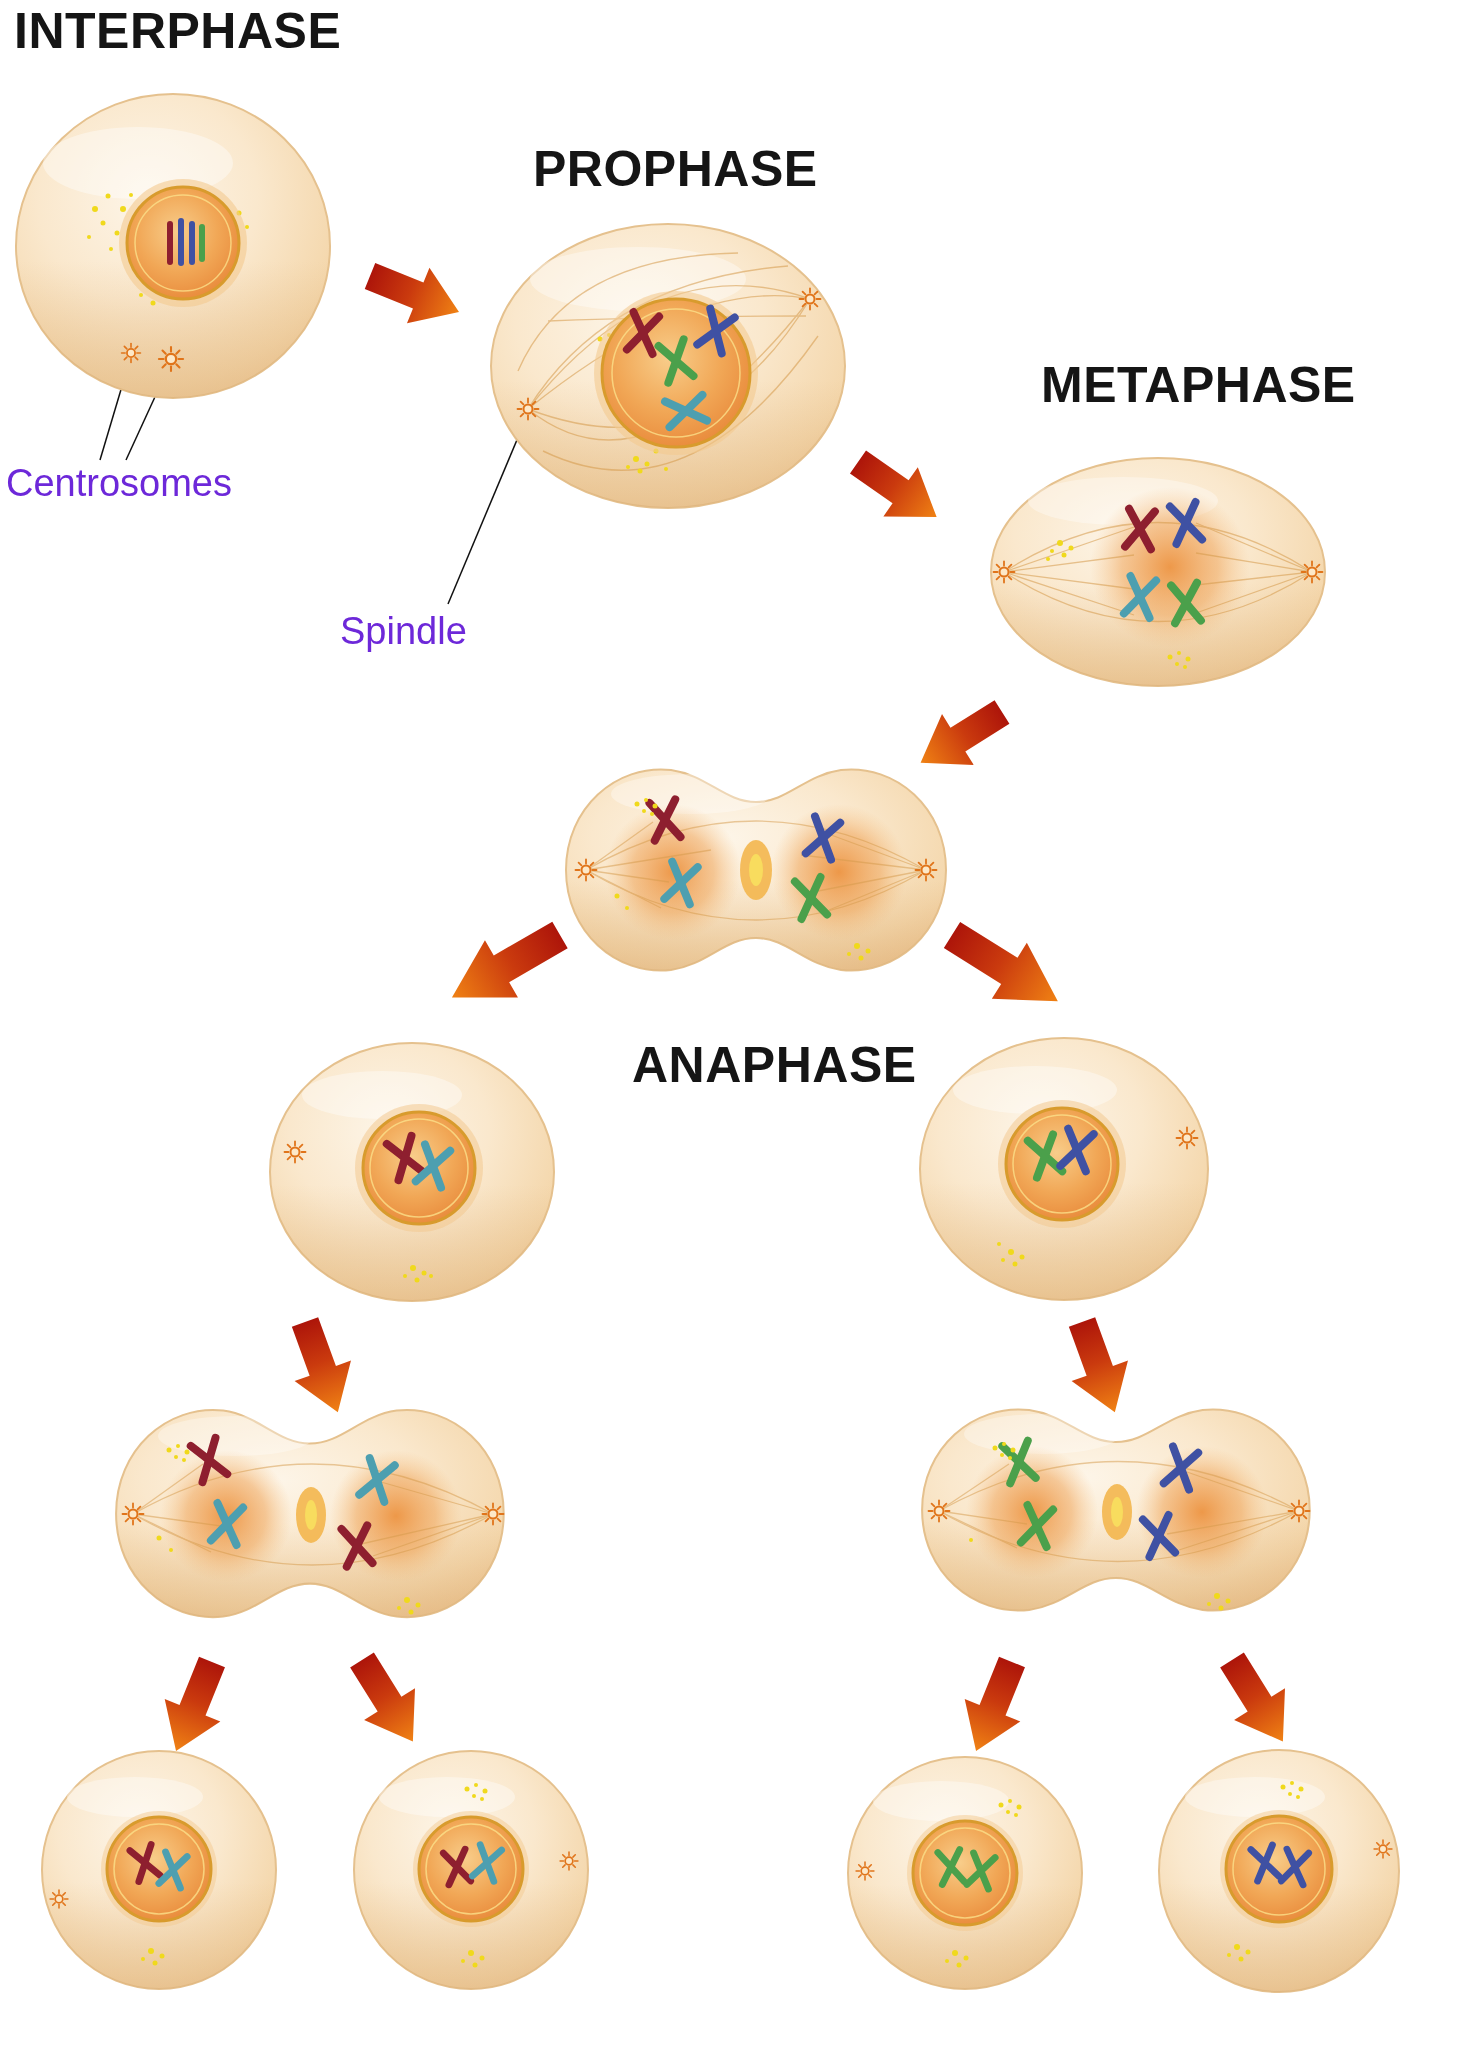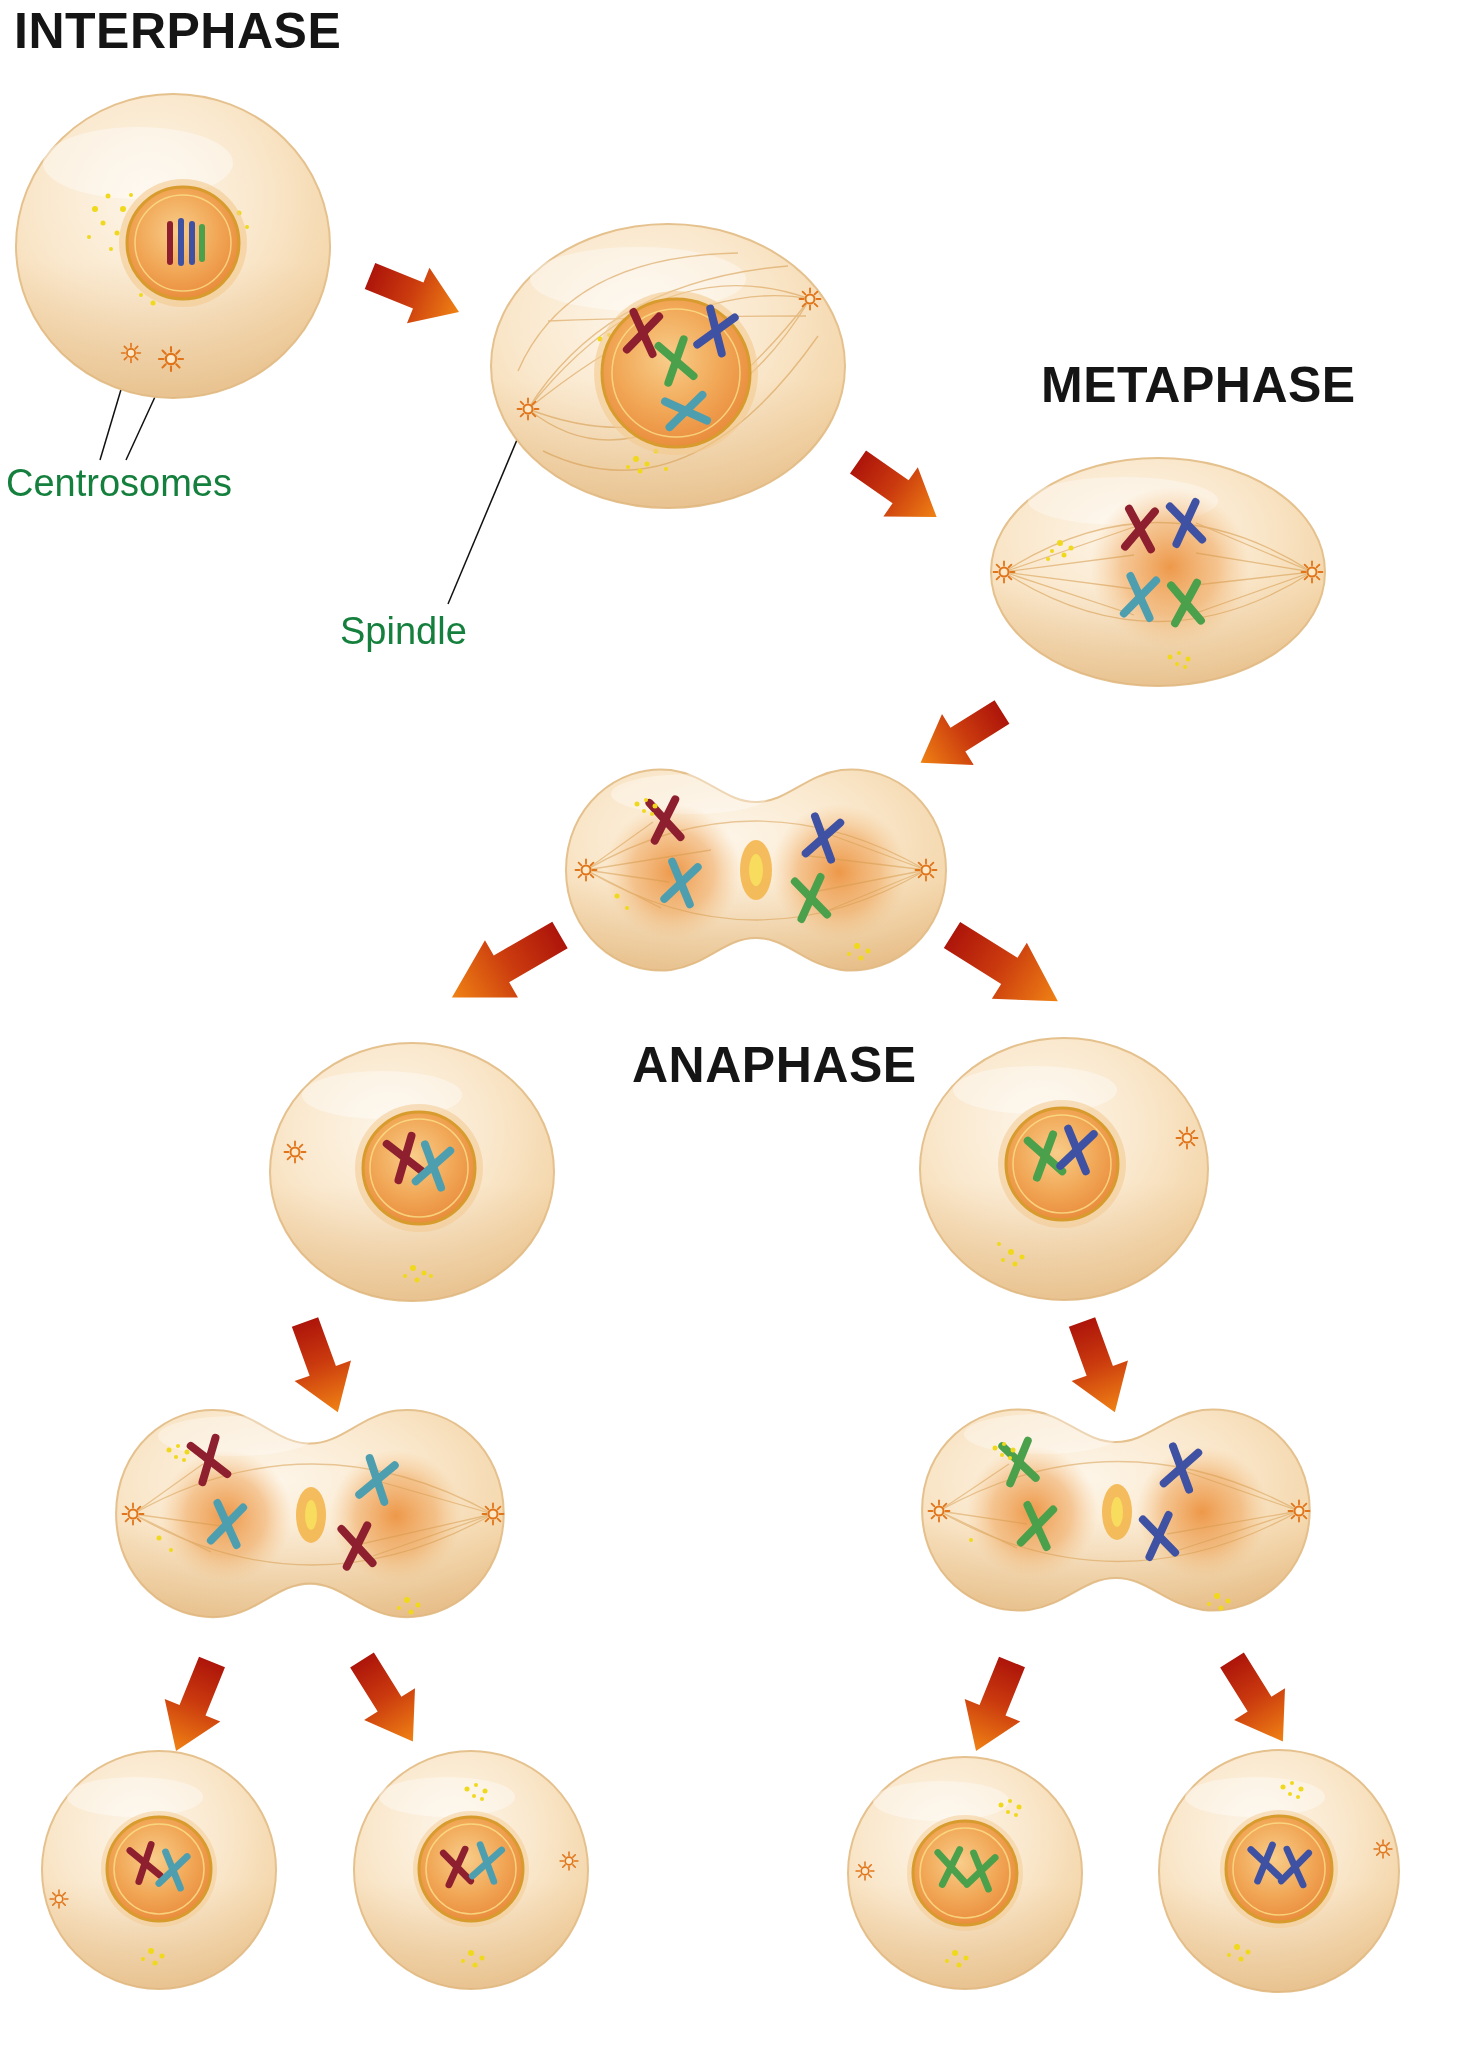--- a/index.html
+++ b/index.html
@@ -1,20 +1,20 @@
 <!DOCTYPE html>
 <html><head>
 <meta charset="utf-8">
 <style>
   * { margin:0; padding:0; box-sizing:border-box; }
   html,body { background:#ffffff; font-family:"Liberation Sans", sans-serif; }
   .canvas { position:relative; width:1474px; height:2048px; background:#ffffff; overflow:hidden; }
   .diagram-svg { position:absolute; left:0; top:0; width:1474px; height:2048px; }
   .stage-label { position:absolute; font-weight:700; font-size:50px; color:#151515; letter-spacing:0.5px; }
-  .anno-label  { position:absolute; font-weight:400; font-size:38px; color:#15803d; }
+  .anno-label  { position:absolute; font-weight:400; font-size:38px; color:#6d28d9; }
   #label-interphase  { left:14px;   top:2px; }
   #label-prophase    { left:533px;  top:140px; }
   #label-metaphase   { left:1008px; top:356px;margin-left:33px; }
   #label-anaphase    { left:632px;  top:1036px; }
   #label-centrosomes { left:6px;    top:462px; }
   #label-spindle     { left:340px;  top:610px; }
 </style>
 </head>
 <body>
 
@@ -393,18 +393,19 @@
       <use href="#chrX" transform="translate(138,118) rotate(10) scale(0.85)" stroke="#3f51a3" stroke-width="8"></use>
       <use href="#centro" transform="translate(226,100) scale(0.85)"></use>
       <g>
         <use href="#speckB" transform="translate(126,38)"></use>
         <use href="#speckA" transform="translate(80,198)"></use>
       </g>
     </g>
   </svg>
 
   <div class="stage-label" id="label-interphase">INTERPHASE</div>
+  <div class="stage-label" id="label-prophase">PROPHASE</div>
   <div class="stage-label" id="label-metaphase">METAPHASE</div>
   <div class="stage-label" id="label-anaphase">ANAPHASE</div>
   <div class="anno-label" id="label-centrosomes">Centrosomes</div>
   <div class="anno-label" id="label-spindle">Spindle</div>
 
 </div>
 
 </body></html>

